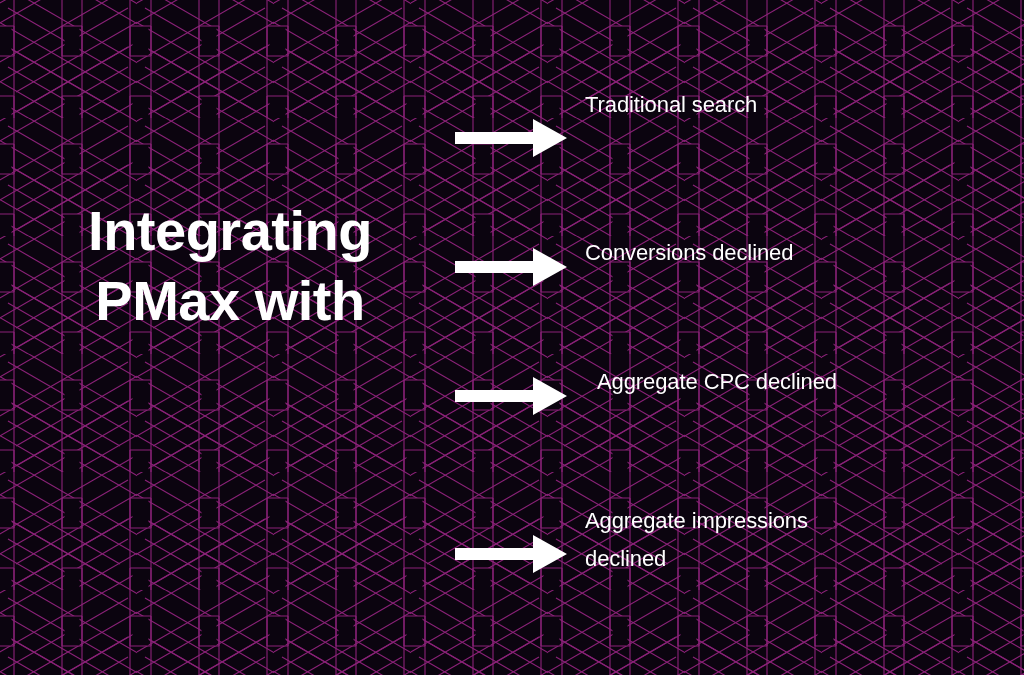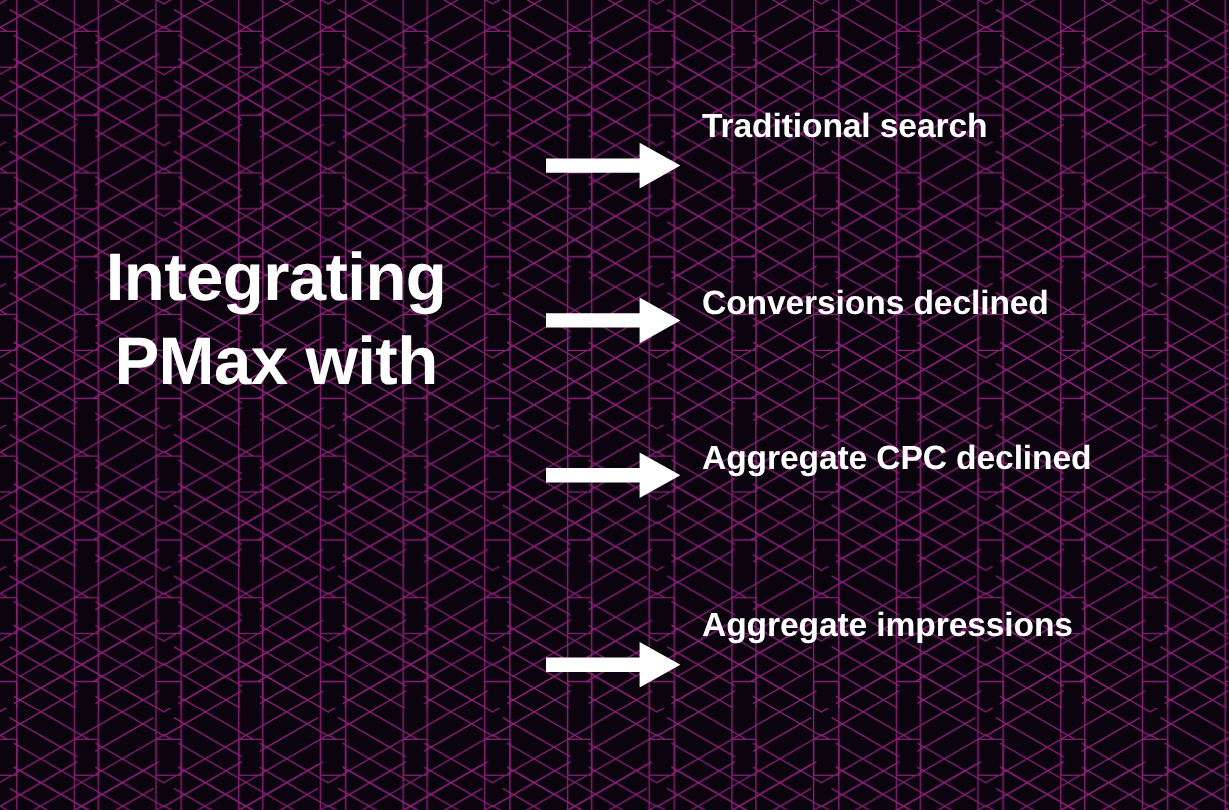--- a/index.html
+++ b/index.html
@@ -65,37 +65,37 @@
 
   .bullet-row {
     position: absolute;
     left: 0;
     display: flex;
     align-items: flex-start;
     width: 470px;
   }
   .bullet-row.r0 { top: 0px; }
   .bullet-row.r1 { top: 148px; }
-  .bullet-row.r2 { top: 277px; }
+  .bullet-row.r2 { top: 277px; gap: 12px; }
   .bullet-row.r3 { top: 400px; margin-top: 16px; }
 
   .arrow-icon {
     flex: 0 0 auto;
     width: 112px;
     height: 38px;
     margin-top: 14px;
   }
   .arrow-icon svg { display: block; }
 
   .bullet-label {
     flex: 1 1 auto;
     margin-left: 18px;
     color: #ffffff;
-    font-size: 28px;
-    font-weight: bold;
+    font-size: 22px;
+    font-weight: normal;
     line-height: 38px;
     letter-spacing: -0.1px;
   }
   
   .bullet-row.r0 .arrow-icon { margin-top: 33px; }
   .bullet-row.r3 .arrow-icon { margin-top: 33px; }
 </style>
 </head>
 <body>
 
@@ -196,18 +196,19 @@
       </div>
 
       <div class="bullet-row r3">
         <span class="arrow-icon">
           <svg width="112" height="38" viewBox="0 0 112 38" xmlns="http://www.w3.org/2000/svg">
             <path d="M 0 13 L 78 13 L 78 0 L 112 19 L 78 38 L 78 25 L 0 25 Z" fill="#ffffff"></path>
           </svg>
         </span>
         <span class="bullet-label">
           <span style="display:block">Aggregate impressions</span>
+          <span style="display:block">declined</span>
         </span>
       </div>
 
     </div>
   </div>
 </div>
 
 </body></html>

